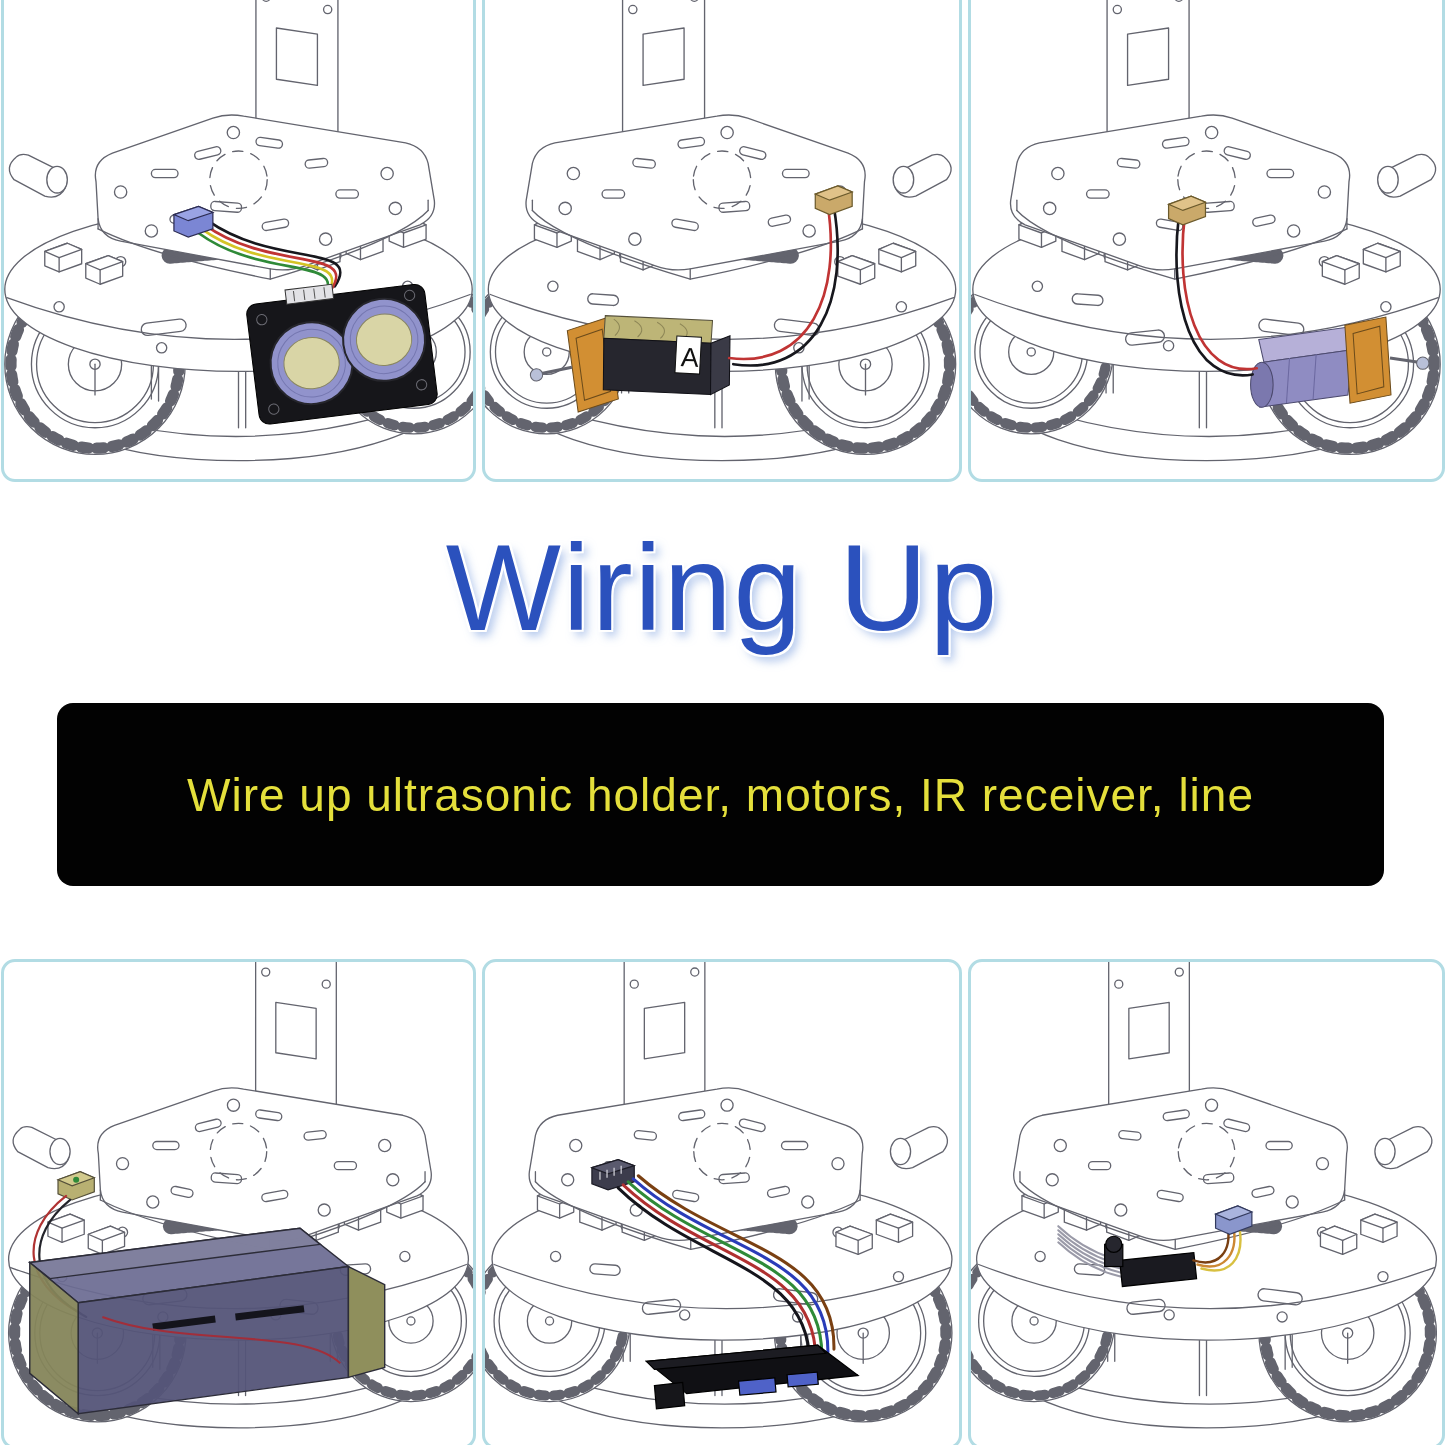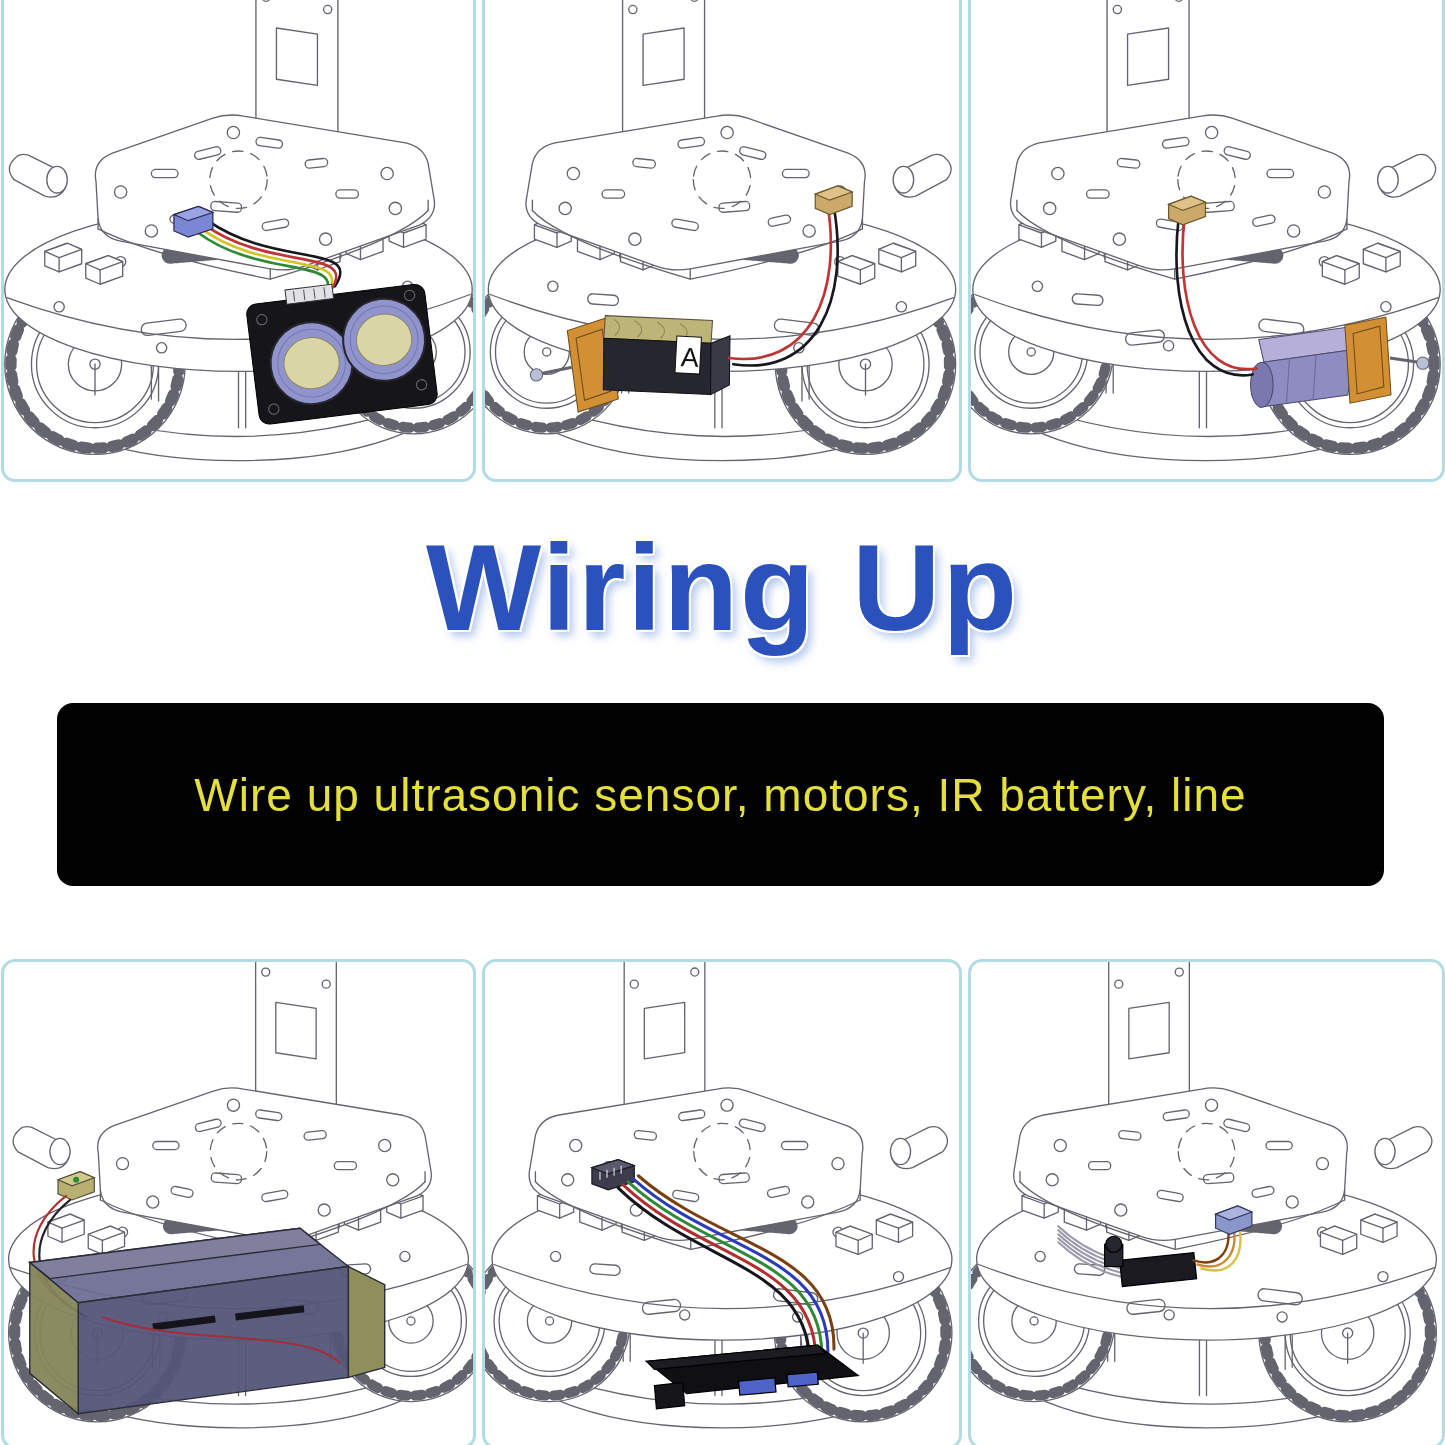--- a/index.html
+++ b/index.html
@@ -16,21 +16,21 @@
   #panel-2{left:482px;top:-16px;width:474px;height:492px;}
   #panel-3{left:968px;top:-16px;width:471px;height:492px;}
   #panel-4{left:1px;  top:959px;width:469px;height:484px;}
   #panel-5{left:482px;top:959px;width:474px;height:484px;}
   #panel-6{left:968px;top:959px;width:471px;height:484px;}
   .panel svg{width:100%;height:100%;display:block;}
 
   .page-title{
     position:absolute;left:0;right:0;top:518px;height:150px;
     text-align:center;
-    font-size:122px;font-weight:bold;letter-spacing:2px;
+    font-size:122px;font-weight:normal;letter-spacing:2px;
     color:#2b51bd;
     text-shadow:
       -2px -2px 0 #ffffff, 2px -2px 0 #ffffff,
       -2px 2px 0 #ffffff, 2px 2px 0 #ffffff,
       5px 6px 10px rgba(130,165,225,.65);
   }
   .instruction-box{
     position:absolute;left:57px;top:703px;width:1327px;height:183px;
     background:#020202;border-radius:16px;
     display:flex;flex-direction:column;justify-content:center;align-items:center;
@@ -318,14 +318,14 @@
     <g stroke="#333a5e" stroke-width="1.2">
       <polygon points="244,250 266,242 280,248 280,262 258,270 244,264" fill="#8a96cc"></polygon>
       <polygon points="244,250 266,242 280,248 258,256" fill="#aab4de"></polygon>
     </g>
   </svg>
 </div>
 
 <div class="page-title">Wiring Up</div>
 
 <div class="instruction-box">
-  <div class="instruction-line">Wire up ultrasonic sensor, motors, IR battery, line</div>
+  <div class="instruction-line">Wire up ultrasonic holder, motors, IR receiver, line</div>
 </div>
 
 </body></html>

